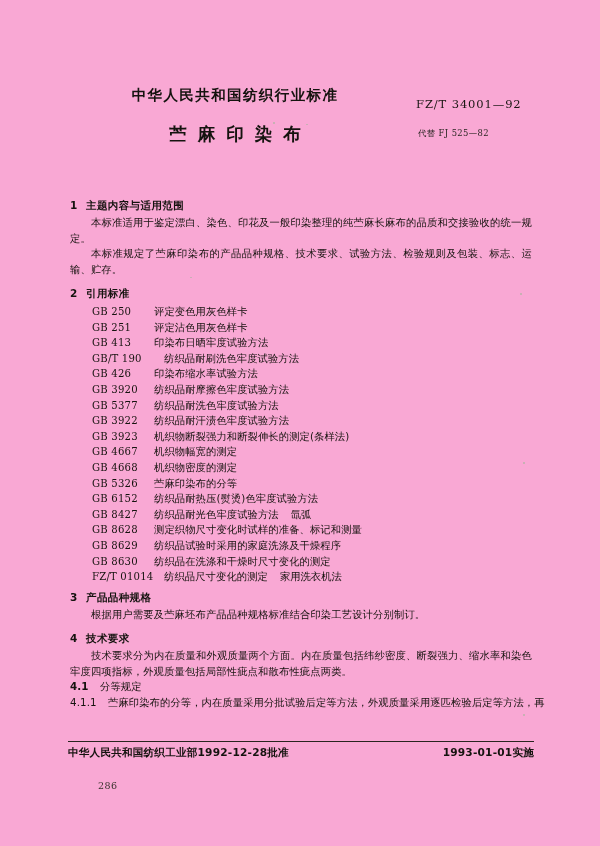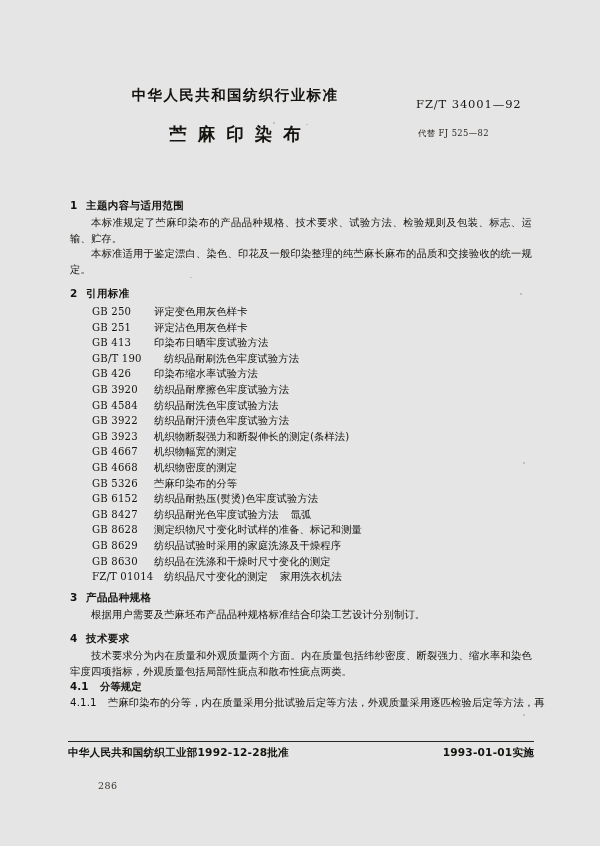--- a/index.html
+++ b/index.html
@@ -15,21 +15,21 @@
     overflow: hidden;
     font-family: "DejaVu Sans", "Liberation Sans", sans-serif;
     color: #14120f;
     -webkit-font-smoothing: none;
   }
 
   
   .page {
     position: absolute;
     inset: 0;
-    background: #e5e5e5;
+    background: #f9a8d4;
   }
   .page-inner {
     position: absolute;
     left: 0; top: 0;
     width: 600px; height: 846px;
   }
 
   
   .doc-header {
     position: absolute;
@@ -161,21 +161,21 @@
   .clause-line .cnum {
     display: inline-block;
     min-width: 30px;
     font-weight: bold;
   }
   .clause-line .cnum.deep {
     min-width: 38px;
     font-weight: normal;
   }
   .clause-line .ctext {
-    font-weight: bold;
+    font-weight: normal;
   }
   .clause-line .ctext.normal {
     font-weight: normal;
   }
 
   
   .footer-rule {
     position: absolute;
     left: 68px;
     top: 741px;
@@ -234,36 +234,36 @@
       <div class="doc-title">苎麻印染布</div>
       <div class="std-replaces">代替 FJ 525—82</div>
     </div>
 
     <div class="content">
 
       <div class="blk">
         <p class="sec-head">
           <span class="num">1</span><span>主题内容与适用范围</span>
         </p>
+        <p class="para">本标准适用于鉴定漂白、染色、印花及一般印染整理的纯苎麻长麻布的品质和交接验收的统一规定。</p>
         <p class="para">本标准规定了苎麻印染布的产品品种规格、技术要求、试验方法、检验规则及包装、标志、运输、贮存。</p>
-        <p class="para">本标准适用于鉴定漂白、染色、印花及一般印染整理的纯苎麻长麻布的品质和交接验收的统一规定。</p>
       </div>
 
       <div class="blk-tight">
         <p class="sec-head">
           <span class="num">2</span><span>引用标准</span>
         </p>
         <ul class="ref-list">
           <li><span class="ref-code">GB 250</span><span class="ref-title">评定变色用灰色样卡</span></li>
           <li><span class="ref-code">GB 251</span><span class="ref-title">评定沾色用灰色样卡</span></li>
           <li><span class="ref-code">GB 413</span><span class="ref-title">印染布日晒牢度试验方法</span></li>
           <li><span class="ref-code wide">GB/T 190</span><span class="ref-title">纺织品耐刷洗色牢度试验方法</span></li>
           <li><span class="ref-code">GB 426</span><span class="ref-title">印染布缩水率试验方法</span></li>
           <li><span class="ref-code">GB 3920</span><span class="ref-title">纺织品耐摩擦色牢度试验方法</span></li>
-          <li><span class="ref-code">GB 4584</span><span class="ref-title">纺织品耐洗色牢度试验方法</span></li>
+          <li><span class="ref-code">GB 5377</span><span class="ref-title">纺织品耐洗色牢度试验方法</span></li>
           <li><span class="ref-code">GB 3922</span><span class="ref-title">纺织品耐汗渍色牢度试验方法</span></li>
           <li><span class="ref-code">GB 3923</span><span class="ref-title">机织物断裂强力和断裂伸长的测定(条样法)</span></li>
           <li><span class="ref-code">GB 4667</span><span class="ref-title">机织物幅宽的测定</span></li>
           <li><span class="ref-code">GB 4668</span><span class="ref-title">机织物密度的测定</span></li>
           <li><span class="ref-code">GB 5326</span><span class="ref-title">苎麻印染布的分等</span></li>
           <li><span class="ref-code">GB 6152</span><span class="ref-title">纺织品耐热压(熨烫)色牢度试验方法</span></li>
           <li><span class="ref-code">GB 8427</span><span class="ref-title">纺织品耐光色牢度试验方法</span><span class="ref-extra">氙弧</span></li>
           <li><span class="ref-code">GB 8628</span><span class="ref-title">测定织物尺寸变化时试样的准备、标记和测量</span></li>
           <li><span class="ref-code">GB 8629</span><span class="ref-title">纺织品试验时采用的家庭洗涤及干燥程序</span></li>
           <li><span class="ref-code">GB 8630</span><span class="ref-title">纺织品在洗涤和干燥时尺寸变化的测定</span></li>

